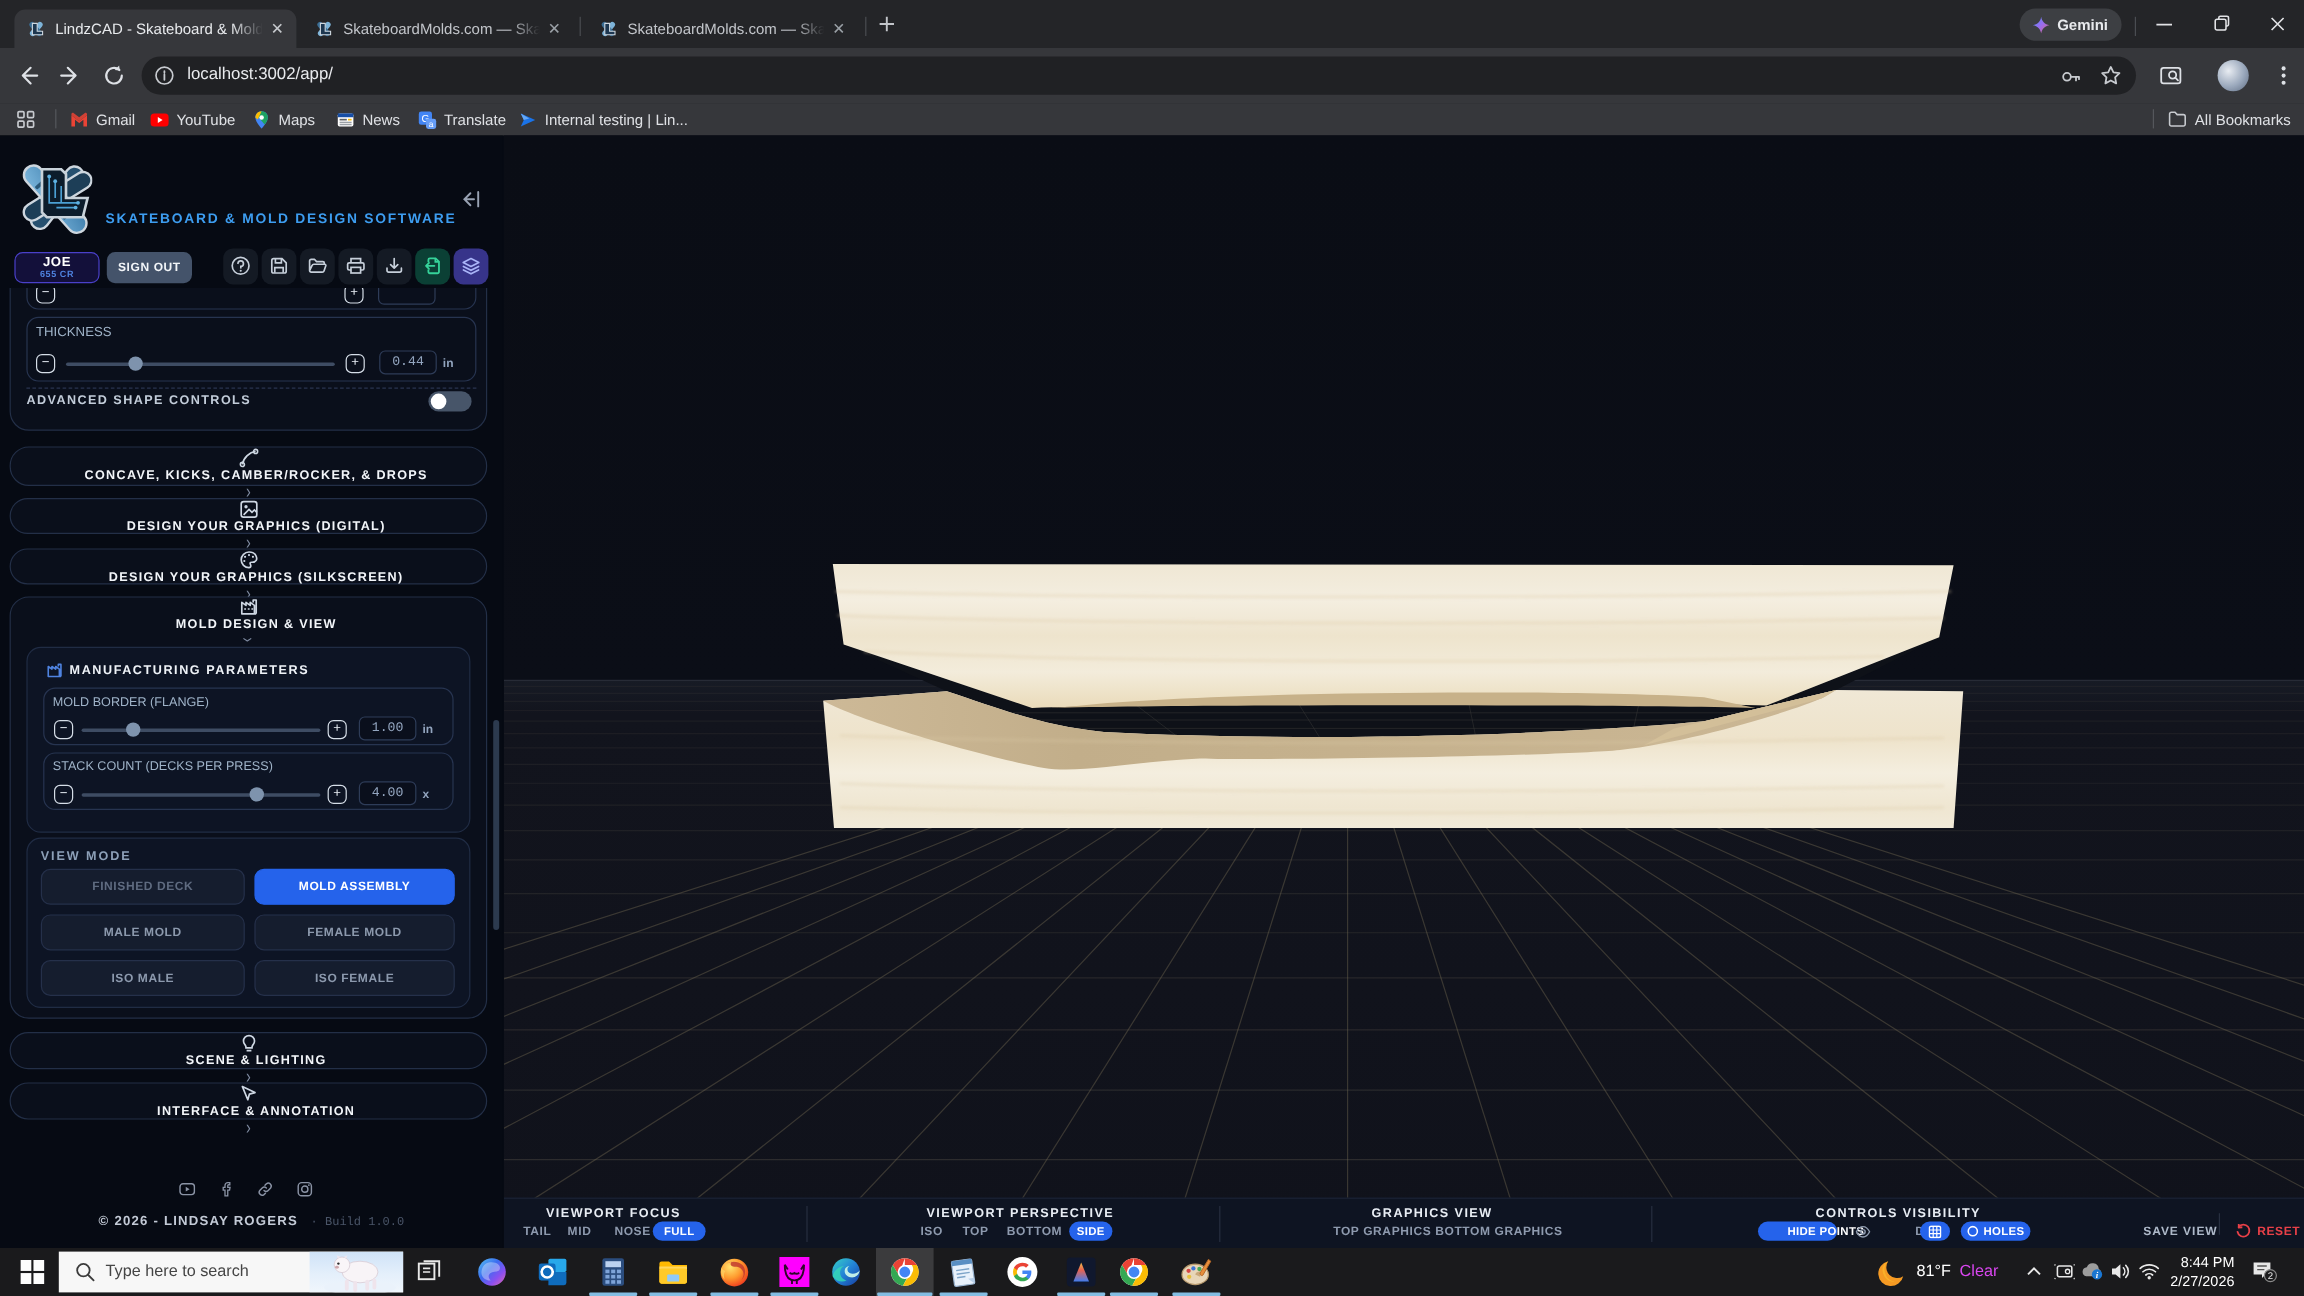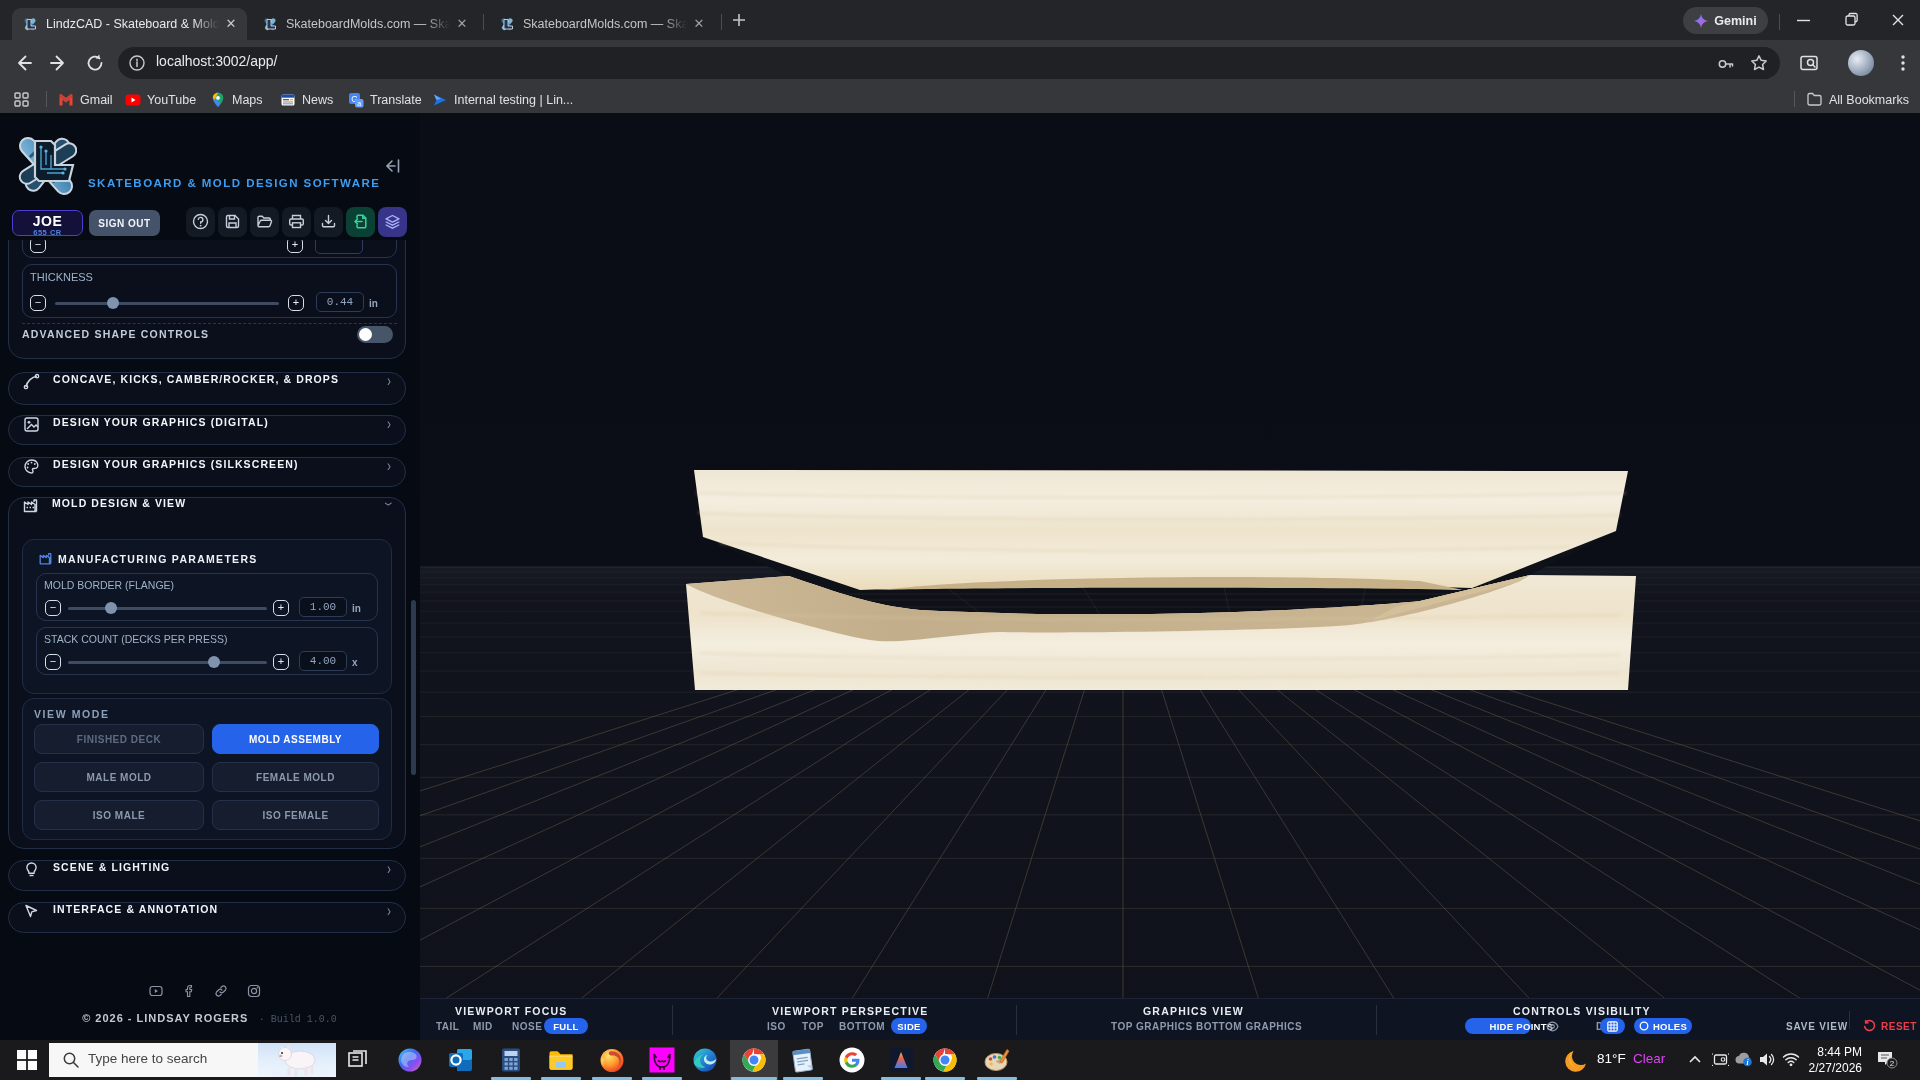--- a/index.html
+++ b/index.html
@@ -18,21 +18,21 @@
 #bookbar { position:absolute; top:86px; left:0; width:1920px; height:27px; background:#36373b; }
 #omni { position:absolute; top:7px; left:118px; width:1662px; height:32px; background:#202124; border-radius:16px; color:#e8eaed; font-size:14px; }
 .bm { position:absolute; top:4px; height:19px; display:flex; align-items:center; color:#dfe1e5; font-size:12.5px; white-space:nowrap; }
 .bm svg { margin-right:6px; }
 
 #app { position:relative; width:1920px; height:927px; background:#060a13; }
 #sidebar { position:absolute; left:0; top:0; width:419px; height:927px; background:#060a13; overflow:hidden; }
 #viewport { position:absolute; left:420px; top:0; width:1500px; height:927px; background:#0b0e17; }
 #scroll { position:absolute; left:0; top:127px; width:419px; height:800px; overflow:hidden; }
 .panel { position:absolute; left:8px; width:398px; background:#0a0f1b; border:1px solid #232f47; border-radius:16px; }
-.phead { display:flex; align-items:flex-start; height:33px; padding:0 14px; }
+.phead { display:flex; align-items:center; height:33px; padding:0 14px;flex-direction:column; }
 .phead .ic { width:17px; height:17px; color:#ced7e3; flex:none; }
 .phead .pt { margin-left:13px; color:#f2f5f9; font-size:10.5px; font-weight:bold; letter-spacing:1.1px; flex:1; white-space:nowrap; }
 .chev { color:#7e8aa0; font-size:12px; flex:none; transform:scaleY(1.4); }
 .sbox { position:absolute; border:1px solid #273450; border-radius:10px; }
 .slab { position:absolute; color:#9fb3c8; font-size:11px; }
 .srow { position:absolute; display:flex; align-items:center; }
 .sbtn { width:16px; height:16px; border:1.5px solid #d6dee8; border-radius:5px; color:#e8eef5; font-size:11px; line-height:12px; text-align:center; flex:none; }
 .strack { position:relative; height:3px; background:#3e4c63; border-radius:2px; }
 .sknob { position:absolute; top:-4.5px; width:12px; height:12px; border-radius:50%; background:#7e93ad; }
 .sval { height:20px; border:1px solid #2e3c58; border-radius:5px; background:#0a0f1c; color:#93a5bf; font-family:"Liberation Mono",monospace; font-size:11px; text-align:center; line-height:19px; }
@@ -402,21 +402,21 @@
           <circle cx="50" cy="34" r="1.6"></circle>
           <circle cx="48" cy="38" r="1.6"></circle>
         </g>
 </svg>
 <svg style="position:absolute; left:384px; top:44px;" width="18" height="18" viewBox="0 0 18 18">
         <path d="M8 4 L3 9 L8 14 M3 9 H11" stroke="#98a2b3" stroke-width="1.6" fill="none" stroke-linecap="round"></path>
         <path d="M14.5 3 V15" stroke="#98a2b3" stroke-width="1.6" stroke-linecap="round"></path>
       </svg>
 <div style="position:absolute; left:88px; top:64px; color:#3d9df0; font-size:11.5px; font-weight:bold; letter-spacing:1.45px; white-space:nowrap;">SKATEBOARD &amp; MOLD DESIGN SOFTWARE</div>
 <div style="position:absolute; left:12px; top:97px; width:71px; height:26px; background:#13103a; border:1px solid #4a40c9; border-radius:7px; text-align:center;">
-  <div style="color:#fff; font-size:14px; font-weight:bold; margin-top:2px; letter-spacing:0.5px;">JOE</div>
+  <div style="color:#fff; font-size:11px; font-weight:bold; margin-top:2px; letter-spacing:0.5px;">JOE</div>
   <div style="color:#4f83e0; font-size:7.5px; font-weight:bold; letter-spacing:0.5px; margin-top:-1px;">655 CR</div>
 </div>
 <div style="position:absolute; left:89px; top:97px; width:71px; height:26px; background:#44536a; border-radius:7px; color:#f2f5f8; font-size:10px; font-weight:bold; letter-spacing:0.5px; display:flex; align-items:center; justify-content:center;">SIGN OUT</div>
 
 <div style="position:absolute; left:186px; top:94px; width:29px; height:30px; background:#141a24; border-radius:8px;">
         <svg style="margin:6px auto 0; display:block;" width="17" height="17" viewBox="0 0 17 17">
           <circle cx="8.5" cy="8.5" r="7" fill="none" stroke="#c6cfda" stroke-width="1.4"></circle>
           <path d="M6.3 6.4 A2.3 2.3 0 1 1 8.7 9 V10.2" fill="none" stroke="#c6cfda" stroke-width="1.4" stroke-linecap="round"></path>
           <circle cx="8.6" cy="12.6" r="0.9" fill="#c6cfda"></circle>
         </svg>

